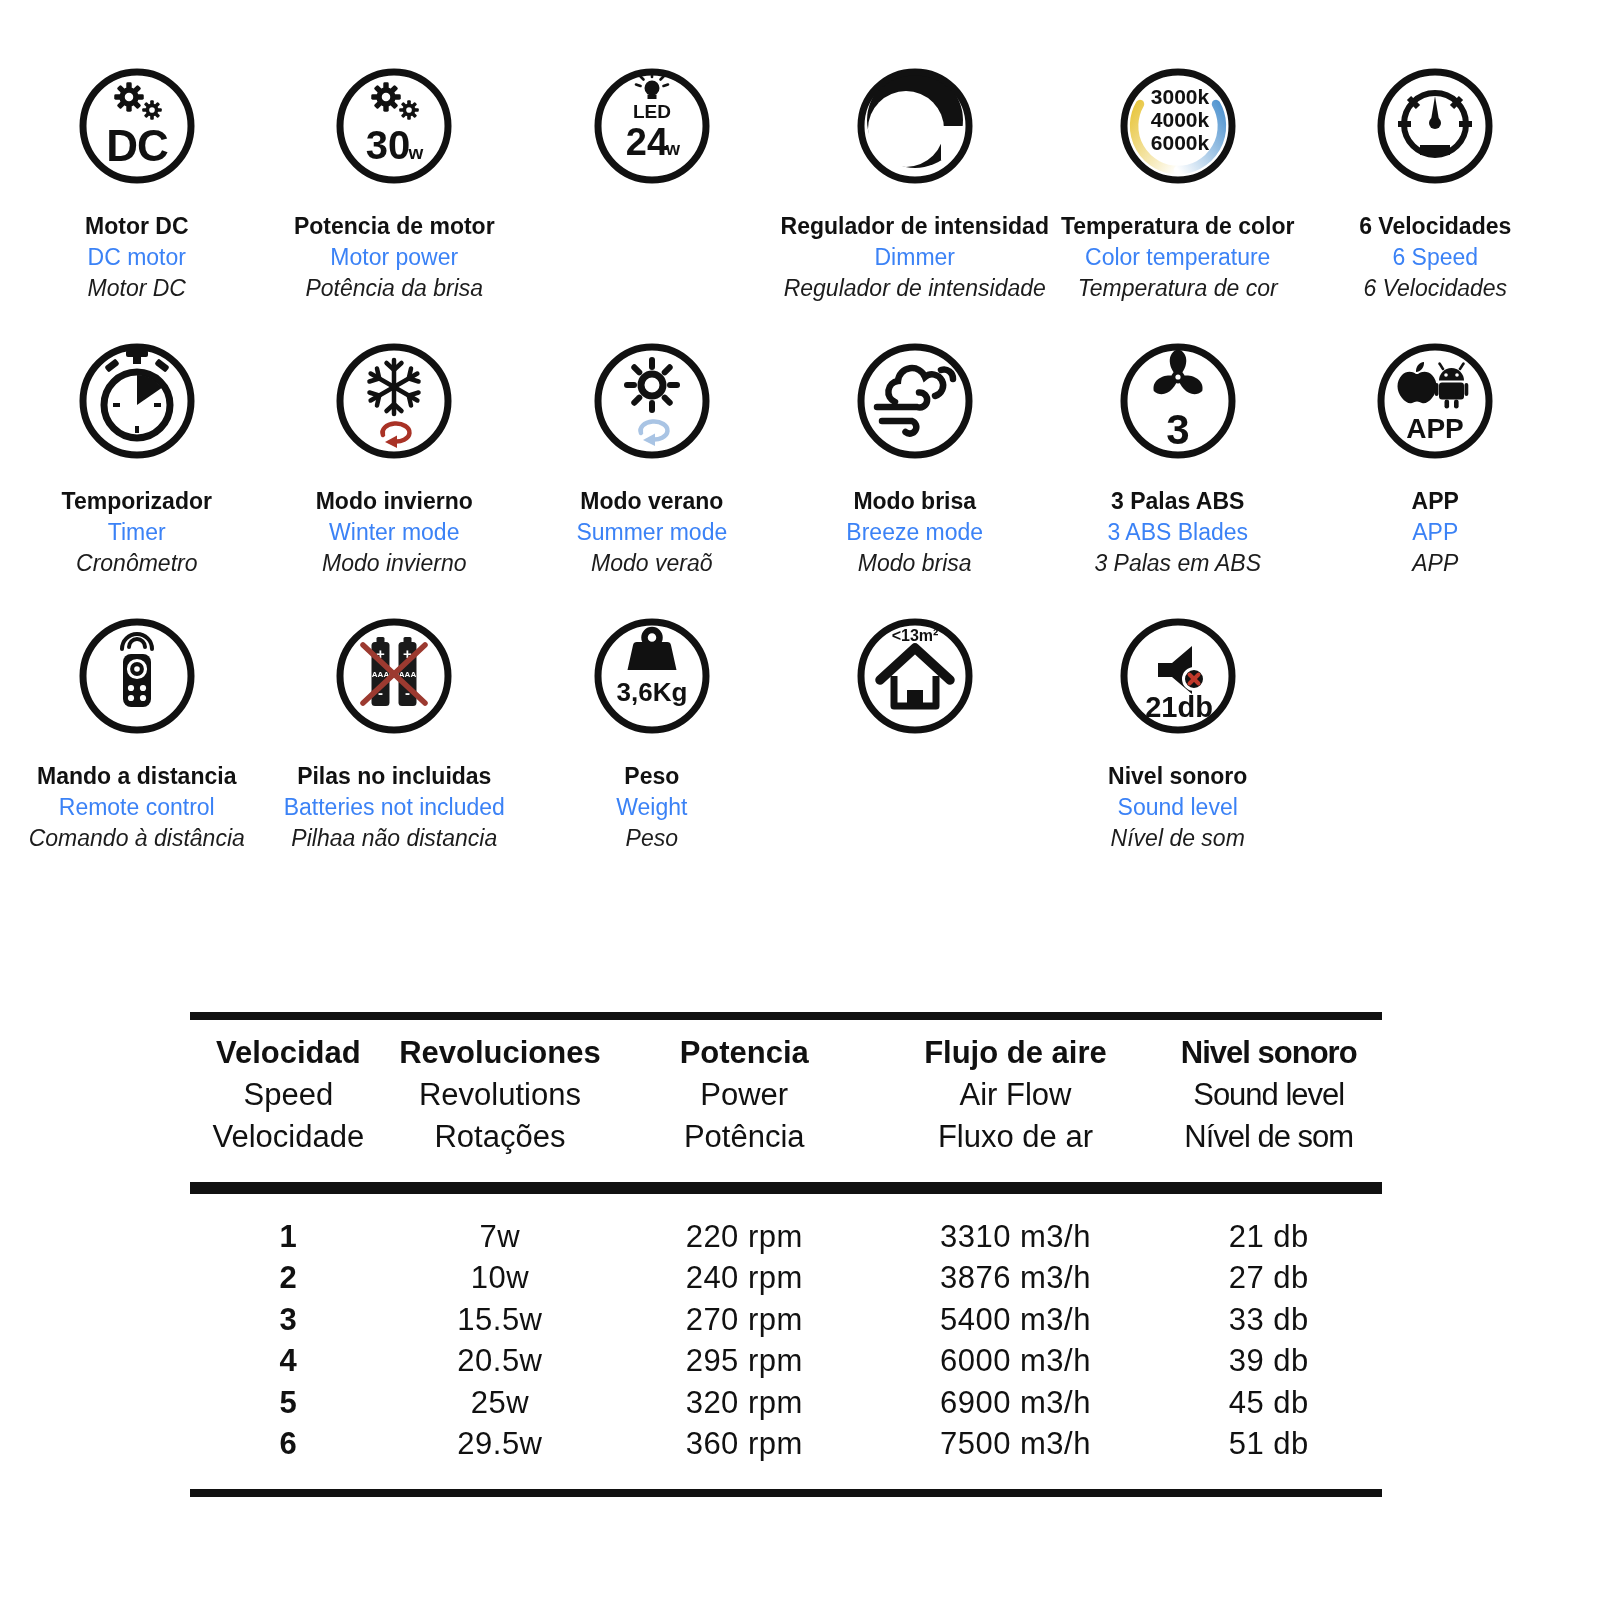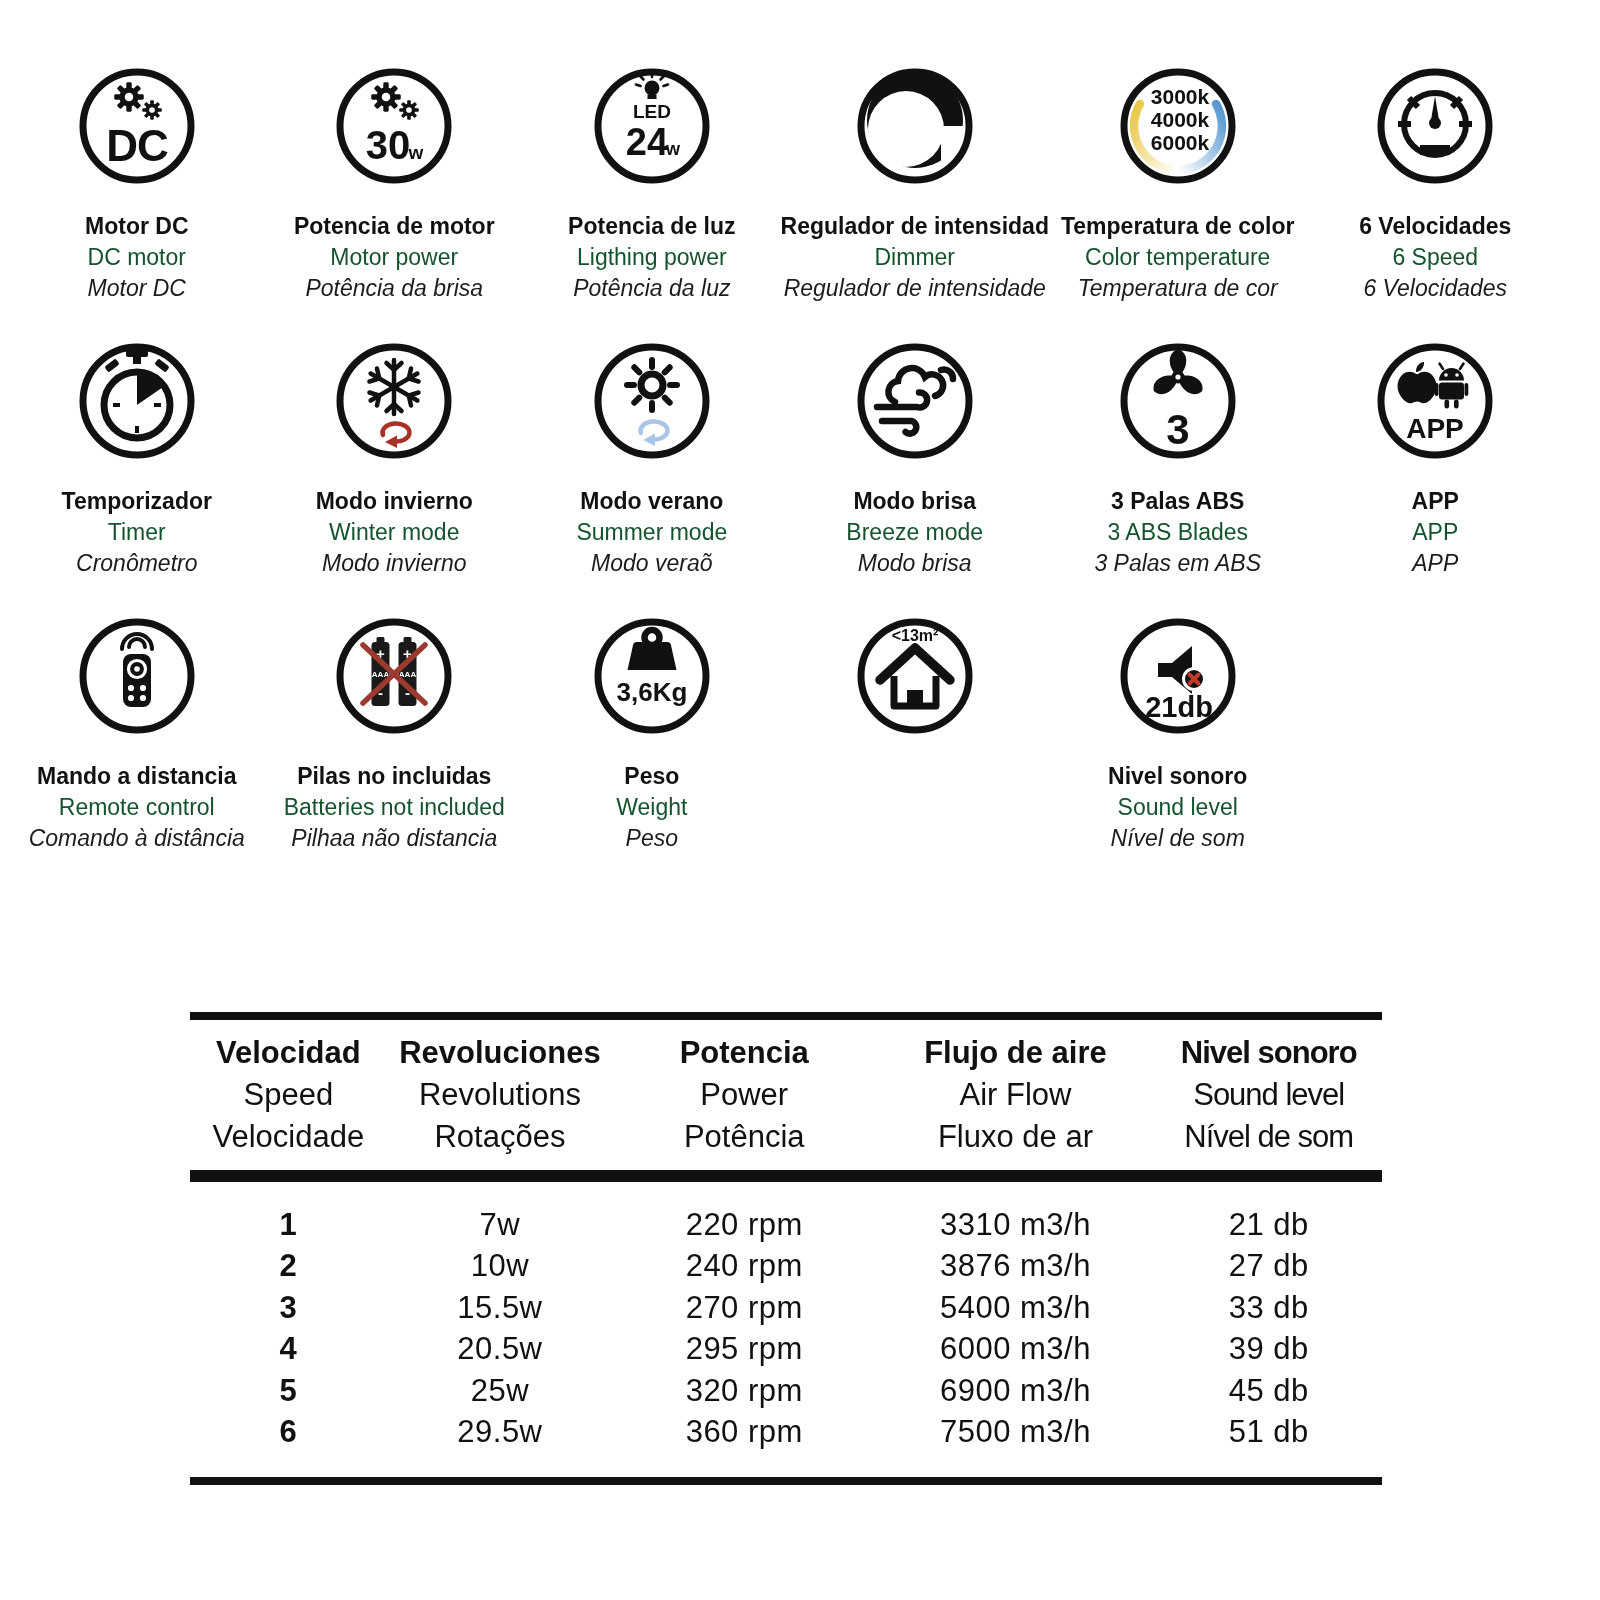--- a/index.html
+++ b/index.html
@@ -6,37 +6,37 @@
   body{width:1600px;height:1600px;background:#fff;color:#111;
        font-family:"Liberation Sans",sans-serif;overflow:hidden}
 
   
   .icon-grid{display:grid;grid-template-columns:repeat(6,1fr);
              row-gap:37px;padding:66px 36px 0 8px}
   .feature{display:flex;flex-direction:column;align-items:center;text-align:center}
   .badge{flex:0 0 auto}
   .lbl{margin-top:25px;font-size:23px;line-height:31px;white-space:nowrap}
   .l1{font-weight:bold;color:#111}
-  .l2{color:#14532d}
+  .l2{color:#3b82f6}
   .l3{font-style:italic;color:#1c1c1c}
 
   
   .ring{fill:none;stroke:#111;stroke-width:7}
   svg text{font-family:"Liberation Sans",sans-serif}
   .tb{font-weight:bold;text-anchor:middle;fill:#111}
   .bat-txt{font-weight:bold;text-anchor:middle;fill:#fff}
 
   
   .spec-table{margin:158px 0 0 190px;width:1192px}
   .rule{background:#111}
   .rule.top{height:8px}
   .rule.mid{height:12px}
   .rule.bot{height:8px}
   .thead,.tr{display:grid;grid-template-columns:16.5% 19% 22% 23.5% 19%}
-  .thead{padding:12px 0 12px}
+  .thead{padding:12px 0 24px}
   .th{text-align:center;font-size:31px;line-height:42px}
   .h1{font-weight:bold}
   .h3{}
   .th:nth-child(3) .h3{font-style:normal}
   .th:nth-child(5){letter-spacing:-1px}
   .tbody{padding:22px 0 24px}
   .tr{height:41.5px;align-items:center}
   .td{text-align:center;font-size:31px;letter-spacing:.5px}
   .tr .td:first-child{font-weight:bold}
 </style>
@@ -114,25 +114,20 @@
         <line x1="60" y1="11" x2="60" y2="6.5"></line>
         <line x1="51.5" y1="13.5" x2="48" y2="10"></line>
         <line x1="68.5" y1="13.5" x2="72" y2="10"></line>
         <line x1="48.5" y1="20" x2="44" y2="18.5"></line>
         <line x1="71.5" y1="20" x2="76" y2="18.5"></line>
       </g>
       <text class="tb" x="60" y="52" font-size="19">LED</text>
       <text class="tb" x="55" y="89" font-size="38">24</text>
       <text class="tb" x="81" y="89" font-size="18">w</text>
     </svg>
-    <div class="lbl">
-      <div class="l1">Potencia de luz</div>
-      <div class="l2">Ligthing power</div>
-      <div class="l3">Potência da luz</div>
-    </div>
   </div>
 
   <div class="feature">
     <svg class="badge" viewBox="0 0 120 120" width="120" height="120">
       <circle cx="60" cy="54" r="48" fill="#111"></circle>
       <circle cx="51" cy="63" r="38" fill="#fff"></circle>
       <rect x="86" y="60" width="26" height="34" fill="#fff"></rect>
       <circle class="ring" cx="60" cy="60" r="54"></circle>
     </svg>
     <div class="lbl">

